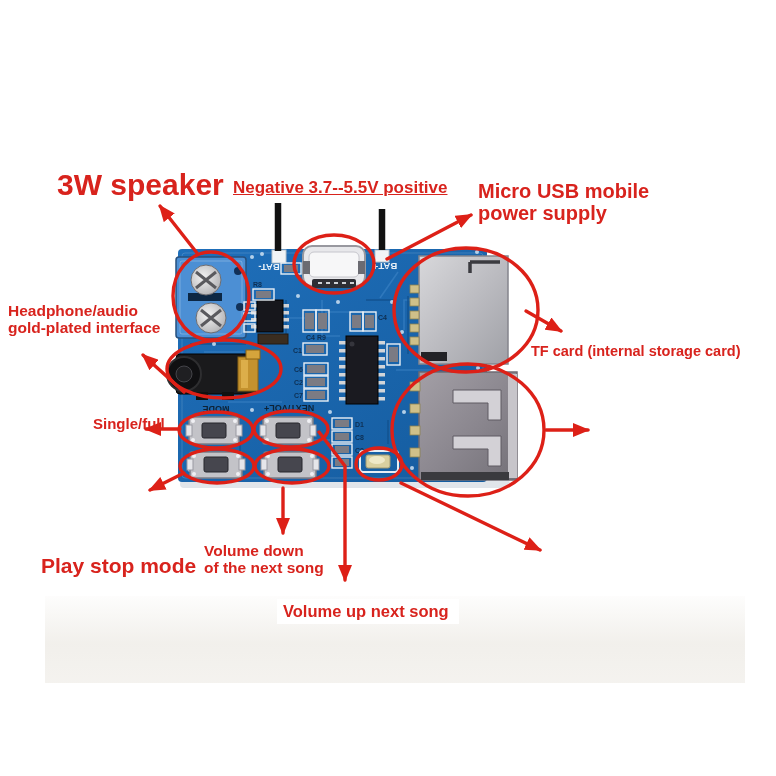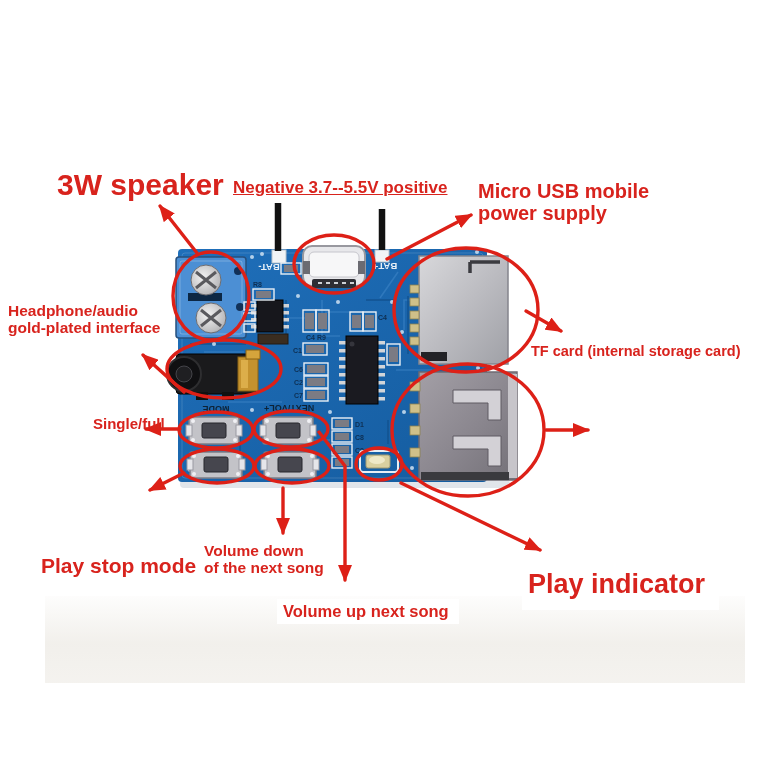--- a/index.html
+++ b/index.html
@@ -342,15 +342,14 @@
 
   <div class="lbl" id="l-playstop">Play stop mode</div>
 
   <div class="lbl" id="l-voldown">
     <div>Volume down</div>
     <div>of the next song</div>
   </div>
 
   <div class="lbl" id="l-volup">Volume up next song</div>
 
-  <div class="lbl" id="l-playind">Play indicator</div>
 
 </div>
 
 </body></html>

